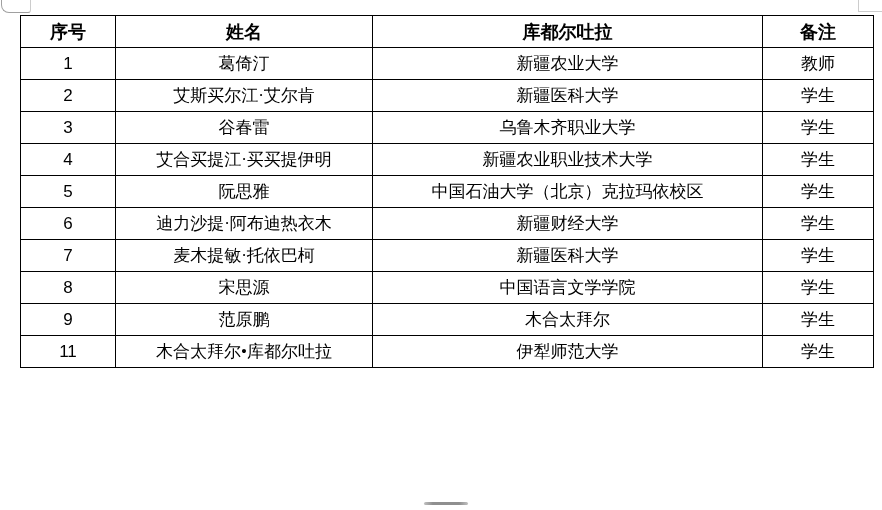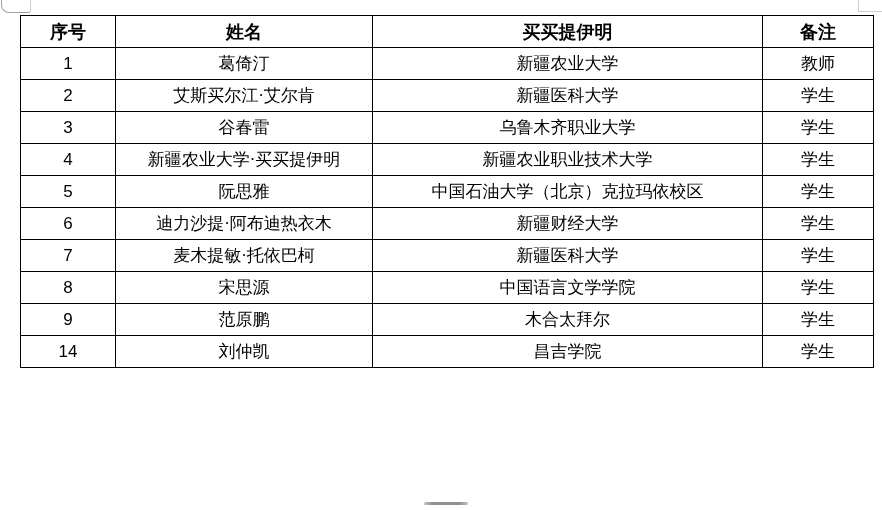--- a/index.html
+++ b/index.html
@@ -80,21 +80,21 @@
   <colgroup>
     <col class="col-no">
       <col class="col-name">
       <col class="col-school">
       <col class="col-note">
   </colgroup>
   <thead>
     <tr>
       <th>序号</th>
       <th>姓名</th>
-      <th>买买提伊明</th>
+      <th>库都尔吐拉</th>
       <th>备注</th>
     </tr>
   </thead>
   <tbody>
       <tr>
         <td class="cell-no">1</td>
         <td class="cell-name">葛倚汀</td>
         <td class="cell-school">新疆农业大学</td>
         <td class="cell-note">教师</td>
       </tr>
@@ -105,21 +105,21 @@
         <td class="cell-note">学生</td>
       </tr>
       <tr>
         <td class="cell-no">3</td>
         <td class="cell-name">谷春雷</td>
         <td class="cell-school">乌鲁木齐职业大学</td>
         <td class="cell-note">学生</td>
       </tr>
       <tr>
         <td class="cell-no">4</td>
-        <td class="cell-name">新疆农业大学·买买提伊明</td>
+        <td class="cell-name">艾合买提江·买买提伊明</td>
         <td class="cell-school">新疆农业职业技术大学</td>
         <td class="cell-note">学生</td>
       </tr>
       <tr>
         <td class="cell-no">5</td>
         <td class="cell-name">阮思雅</td>
         <td class="cell-school">中国石油大学（北京）克拉玛依校区</td>
         <td class="cell-note">学生</td>
       </tr>
       <tr>
@@ -140,21 +140,21 @@
         <td class="cell-school">中国语言文学学院</td>
         <td class="cell-note">学生</td>
       </tr>
       <tr>
         <td class="cell-no">9</td>
         <td class="cell-name">范原鹏</td>
         <td class="cell-school">木合太拜尔</td>
         <td class="cell-note">学生</td>
       </tr>
       <tr>
-        <td class="cell-no">14</td>
-        <td class="cell-name">刘仲凯</td>
-        <td class="cell-school">昌吉学院</td>
+        <td class="cell-no">11</td>
+        <td class="cell-name">木合太拜尔•库都尔吐拉</td>
+        <td class="cell-school">伊犁师范大学</td>
         <td class="cell-note">学生</td>
       </tr>
     </tbody>
 </table>
 
 <div class="bottom-handle"></div>
 
 </body></html>

